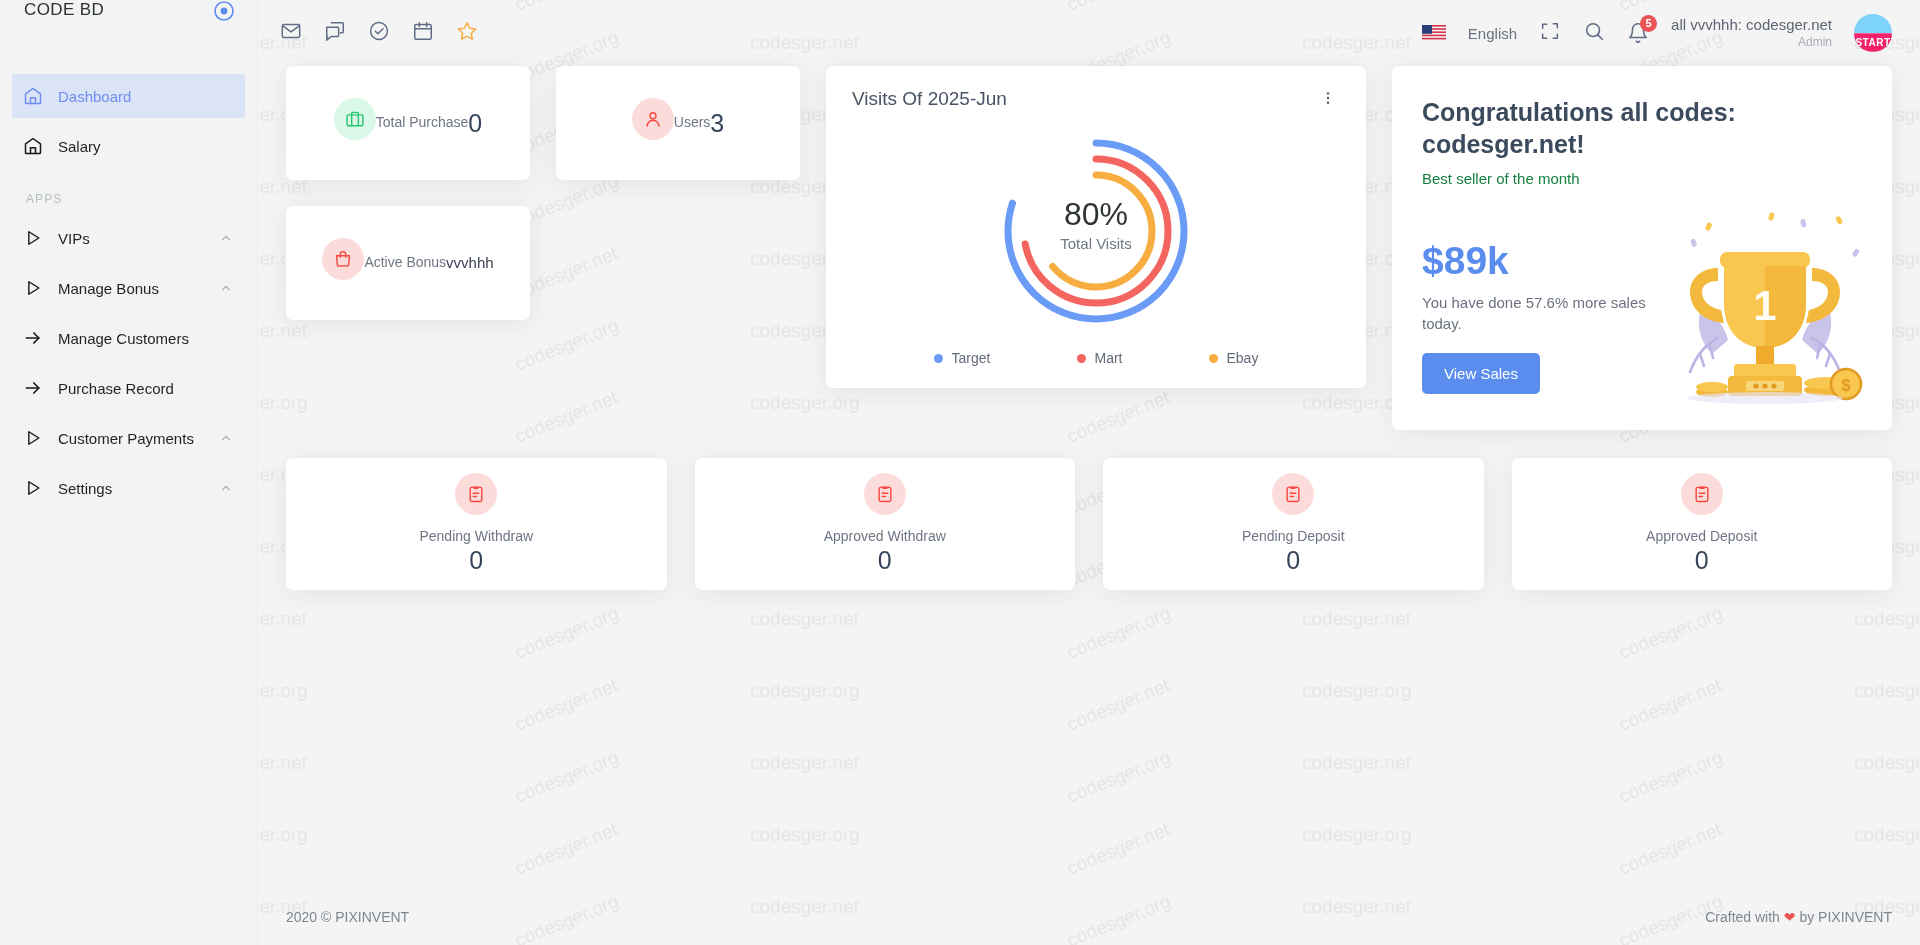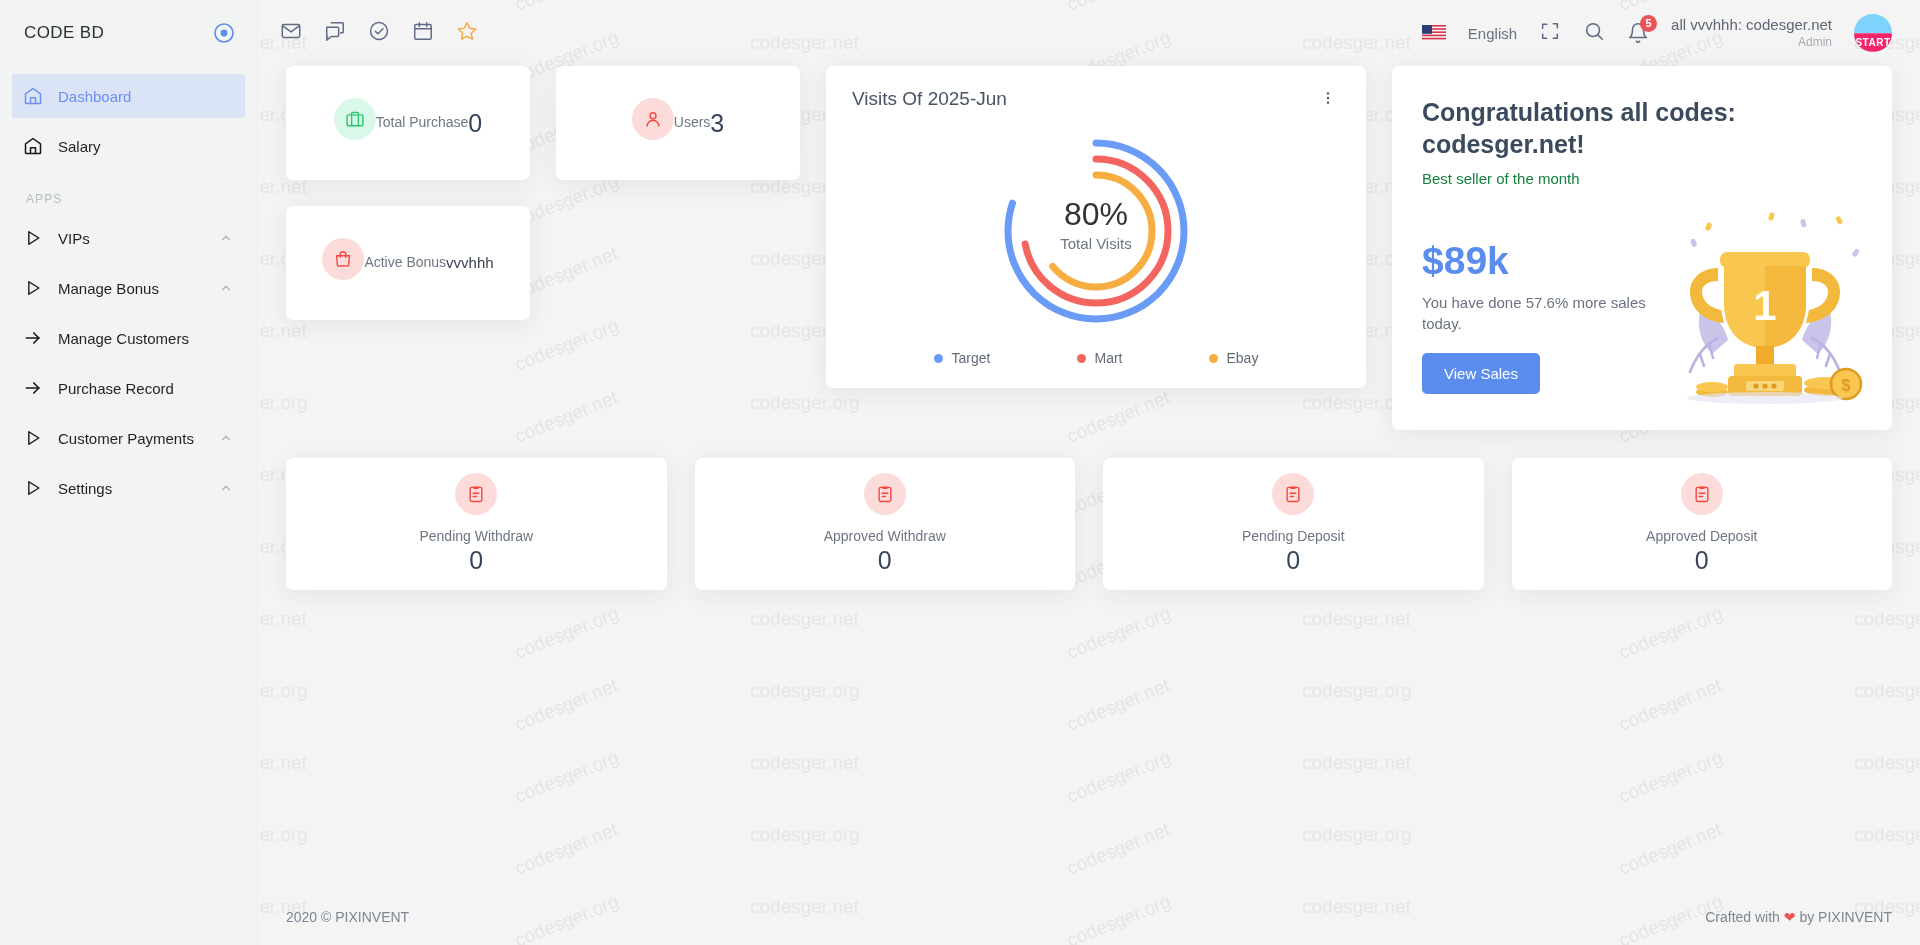--- a/index.html
+++ b/index.html
@@ -26,21 +26,21 @@
   }
   .wm.rot { transform: rotate(-22deg); }
 
   
   .sidebar {
     width: 258px; height: 945px; background: #f2f3f3;
     position: relative; z-index: 20; flex: 0 0 258px;
     border-right: 1px solid #eceded;
   }
   .brand {
-    height: 66px; display: flex; align-items: center;
+    height: 66px; display: flex; align-items: flex-start;
     padding: 0 22px 0 24px; justify-content: space-between;
   }
   .brand-title {
     font-size: 17px; letter-spacing: .4px; color: #2c2f33; font-weight: 400;
   }
   .brand-dot { width: 22px; height: 22px; display: block; }
   .nav { padding: 8px 12px 0 12px; }
   .nav-item {
     display: flex; align-items: center; height: 44px;
     border-radius: 2px; padding: 0 12px 0 10px; margin-bottom: 6px;

